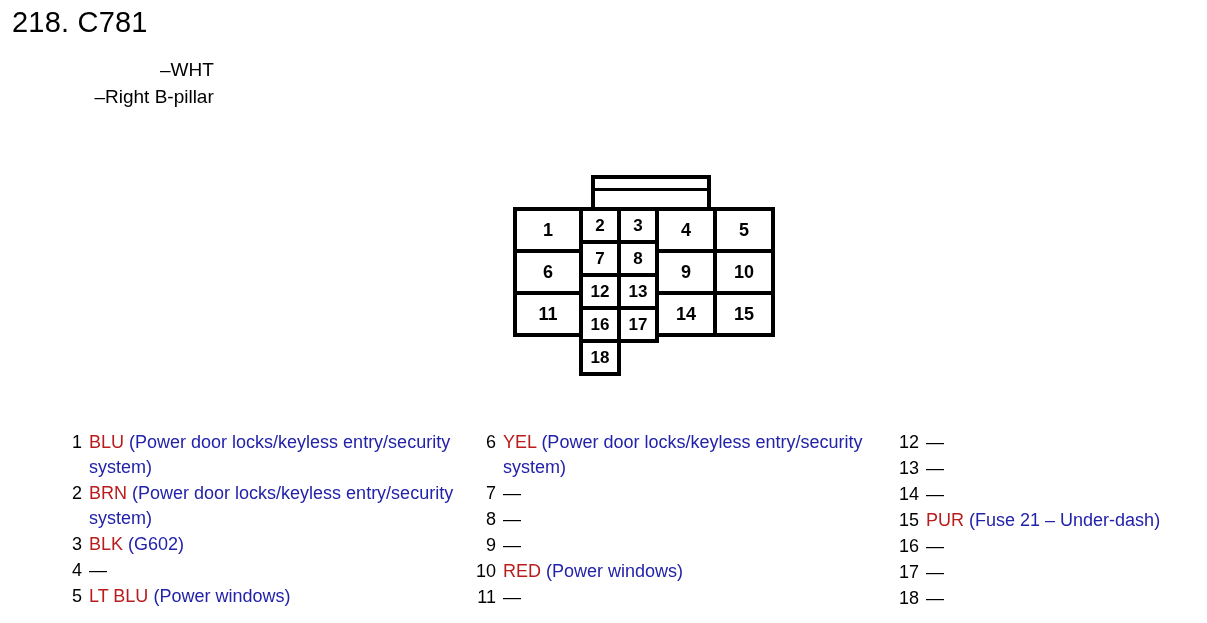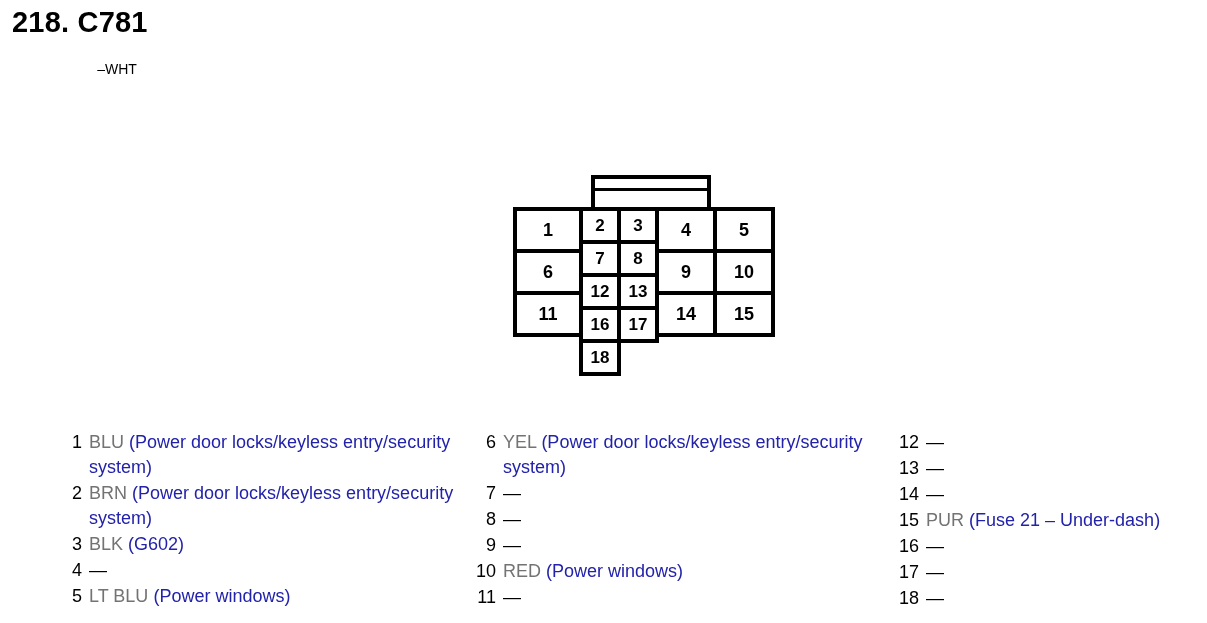--- a/index.html
+++ b/index.html
@@ -15,29 +15,29 @@
     overflow: hidden;
   }
 
   
   #header-block { position: absolute; left: 0; top: 0; width: 1207px; }
 
   #page-title {
     position: absolute;
     left: 12px; top: 6px;
     font-size: 29px;
-    font-weight: bold;
+    font-weight: normal;
     letter-spacing: 0.2px;
     white-space: pre;
   }
 
   #description-list {
     position: absolute;
     left: 88px; top: 56px;
-    font-size: 14px;
+    font-size: 19px;
     line-height: 27px;
     text-align: right;
   }
   .desc-line { white-space: pre; }
   .desc-dash { display: inline-block; width: 17px; }
 
   
   #connector-diagram {
     position: absolute;
     left: 505px; top: 170px;
@@ -88,31 +88,32 @@
     white-space: pre;
   }
   #pin-column-1 .pin-no { width: 20px; }
   #pin-column-2 .pin-no { width: 26px; }
   #pin-column-3 .pin-no { width: 26px; }
   .pin-body {
     flex: 1 1 auto;
     padding-left: 7px;
     white-space: normal;
   }
-  .pin-wire { color: #737373; }
+  .pin-wire { color: #b91c1c; }
   .pin-circuit { color: #2222aa; }
   .pin-empty { color: #000; }
 </style>
 </head>
 <body>
 
 <div id="header-block">
   <div id="page-title">218. C781</div>
   <div id="description-list">
       <div class="desc-line"><span class="desc-dash">–</span><span>WHT</span></div>
+      <div class="desc-line"><span class="desc-dash">–</span><span>Right B-pillar</span></div>
     </div>
 </div>
 
 <div id="connector-diagram">
   <div id="latch-tab" style="left: 86px; top: 5px; width: 120px; height: 34px;"></div>
   <div id="latch-inner-line" style="left: 90px; top: 18px; width: 112px; height: 3px;"></div>
 <div class="pin-cell" style="left: 8px; top: 37px; width: 70px; height: 46px; z-index: 2;">1</div>
     <div class="pin-cell narrow" style="left: 74px; top: 37px; width: 42px; height: 37px; z-index: 3;">2</div>
     <div class="pin-cell narrow" style="left: 112px; top: 37px; width: 42px; height: 37px; z-index: 3;">3</div>
     <div class="pin-cell" style="left: 150px; top: 37px; width: 62px; height: 46px; z-index: 2;">4</div>

